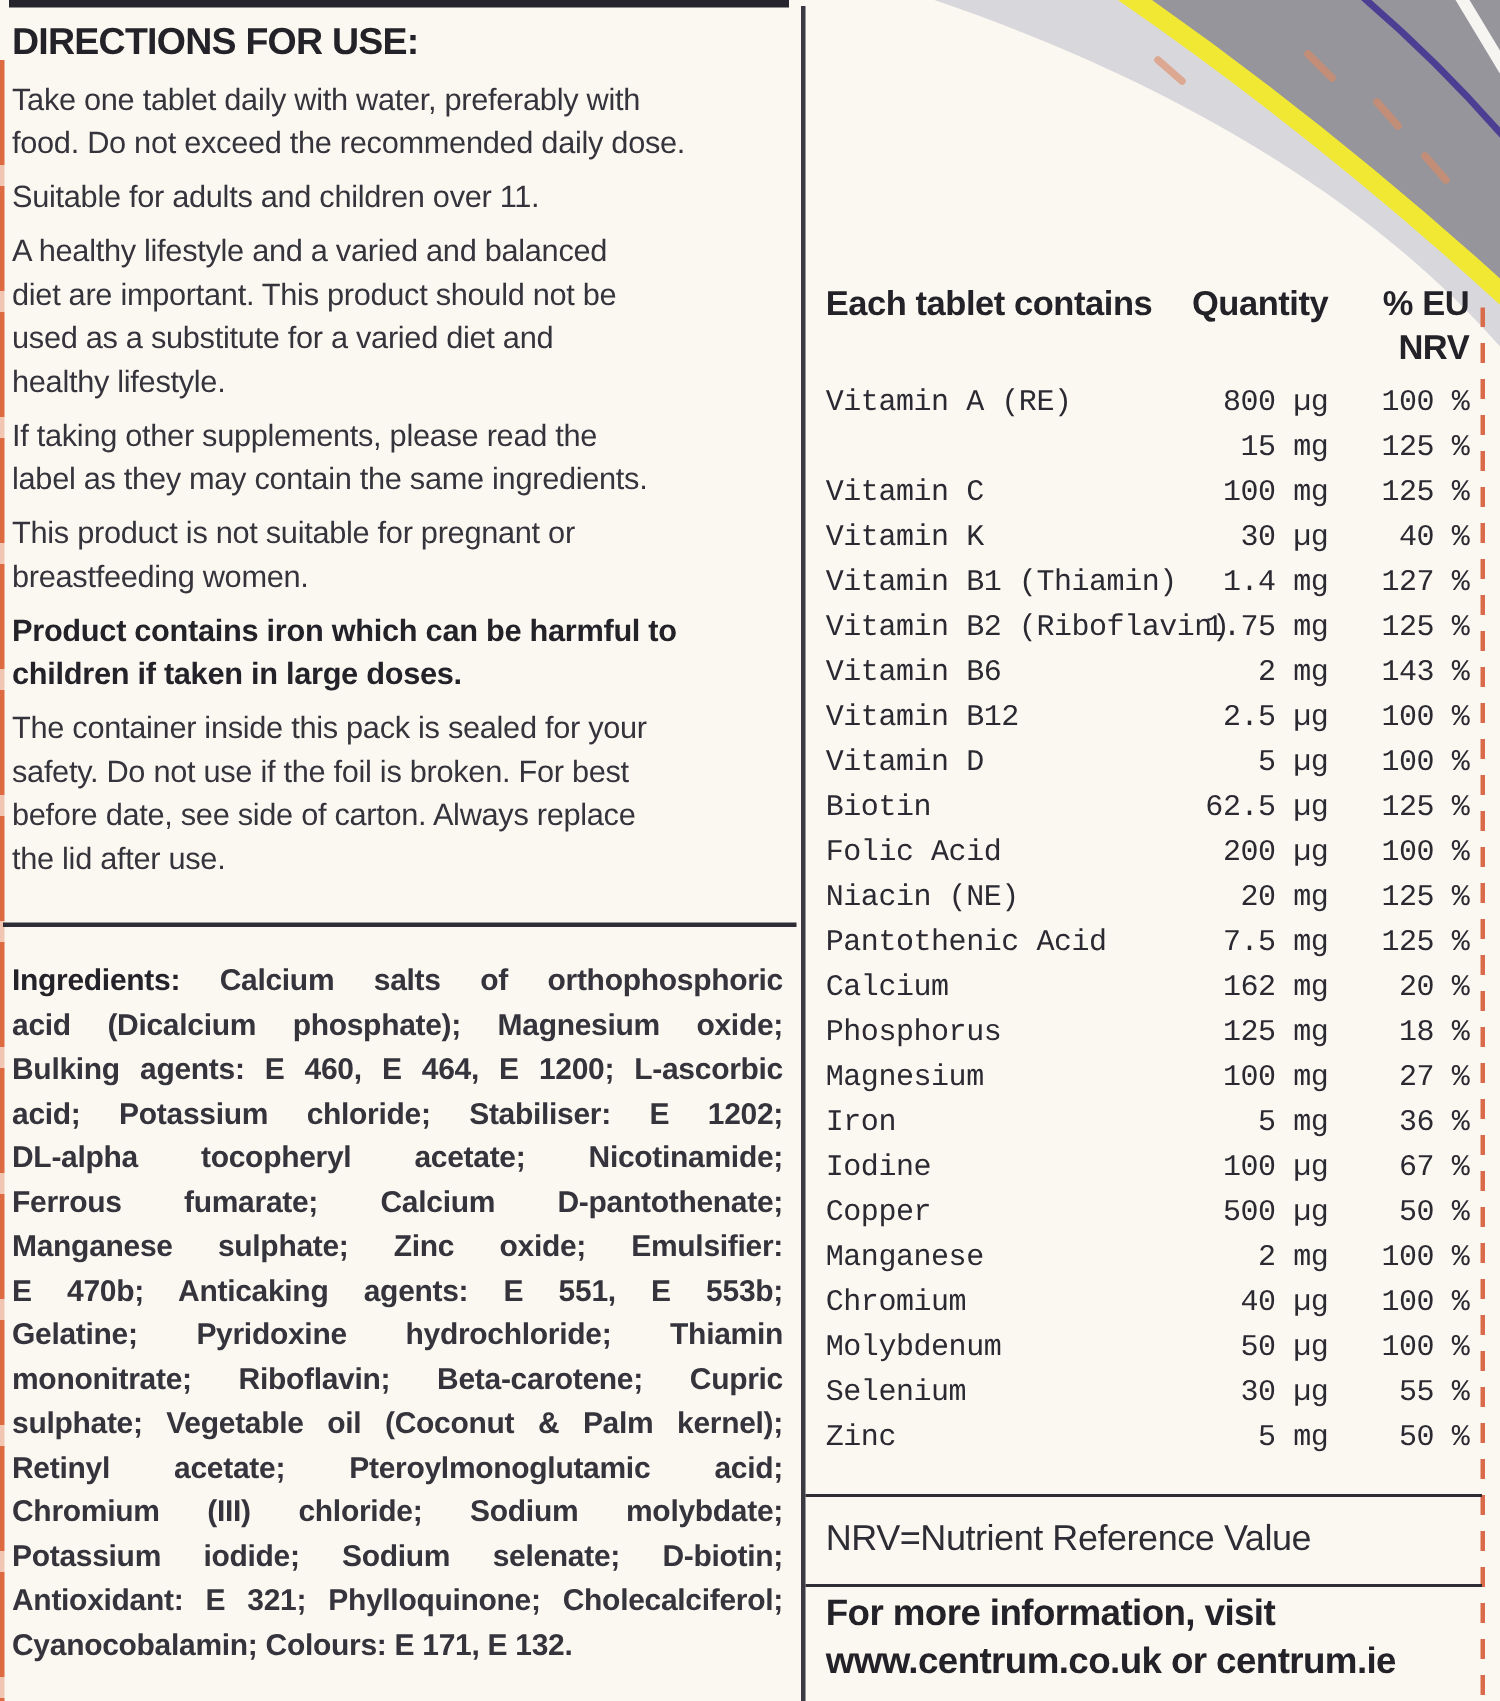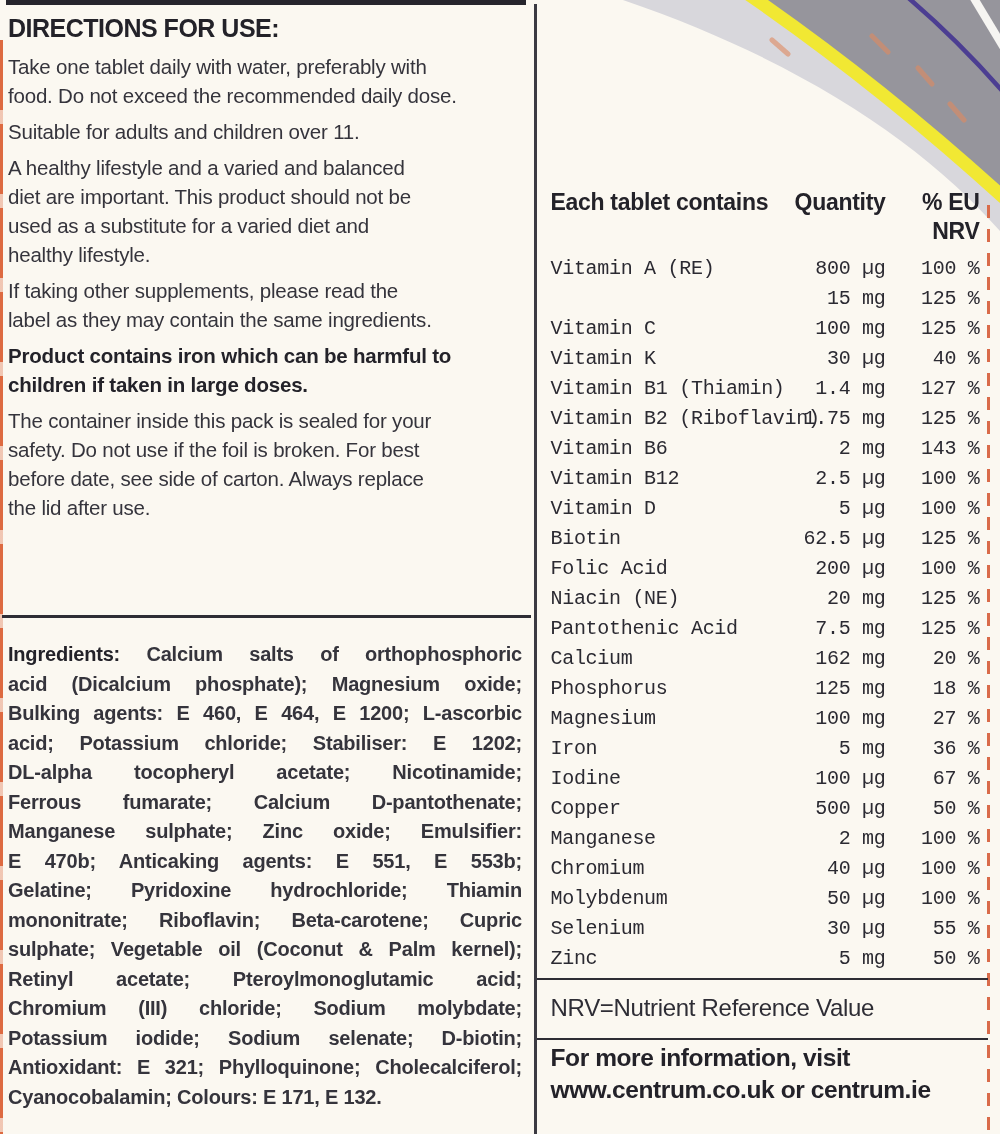--- a/index.html
+++ b/index.html
@@ -42,21 +42,21 @@
   .th-name   { position:absolute; left:0; white-space:nowrap; }
   .th-qty    { position:absolute; right:94px; white-space:nowrap; }
   .th-nrv    { position:absolute; right:0; white-space:nowrap; }
 
   .rows      { margin-top:8px; padding:0 8px 0 14px; font-size:20px; color:#2b2a32; letter-spacing:-0.3px;font-family:Liberation Mono, monospace; }
   .trow      { position:relative; height:30px; line-height:30px; }
   .td-name   { position:absolute; left:0; white-space:nowrap; }
   .td-qty    { position:absolute; right:94px; white-space:nowrap; }
   .td-nrv    { position:absolute; right:0; white-space:nowrap; }
 
-  .nrv-box   { margin-top:4px; border-top:2.5px solid #2e2d35; border-bottom:2.5px solid #2e2d35;
+  .nrv-box   { margin-top:22px; border-top:2.5px solid #2e2d35; border-bottom:2.5px solid #2e2d35;
                padding:14px 8px 16px 14px; font-size:24px; letter-spacing:-0.3px; color:#2e2d35; }
   .footer-box{ padding:2px 8px 0 14px; font-weight:bold; color:#232229;
                font-size:24.5px; letter-spacing:-0.4px; line-height:32px; }
   .footer-box div { white-space:nowrap; }
 </style>
 </head>
 <body>
 
 <svg class="deco" width="1000" height="270" viewBox="0 0 1000 270">
   <path d="M 608,-5 L 752,-5 Q 882,88 1006,198 L 1006,238 C 930,148 800,58 608,-5 Z" fill="#d8d7dc"></path>
@@ -90,20 +90,24 @@
       </div>
       <div class="para">
         <div class="tline">A healthy lifestyle and a varied and balanced</div>
         <div class="tline">diet are important. This product should not be</div>
         <div class="tline">used as a substitute for a varied diet and</div>
         <div class="tline">healthy lifestyle.</div>
       </div>
       <div class="para">
         <div class="tline">If taking other supplements, please read the</div>
         <div class="tline">label as they may contain the same ingredients.</div>
+      </div>
+      <div class="para">
+        <div class="tline">This product is not suitable for pregnant or</div>
+        <div class="tline">breastfeeding women.</div>
       </div>
       <div class="para bold">
         <div class="tline">Product contains iron which can be harmful to</div>
         <div class="tline">children if taken in large doses.</div>
       </div>
       <div class="para">
         <div class="tline">The container inside this pack is sealed for your</div>
         <div class="tline">safety. Do not use if the foil is broken. For best</div>
         <div class="tline">before date, see side of carton. Always replace</div>
         <div class="tline">the lid after use.</div>

